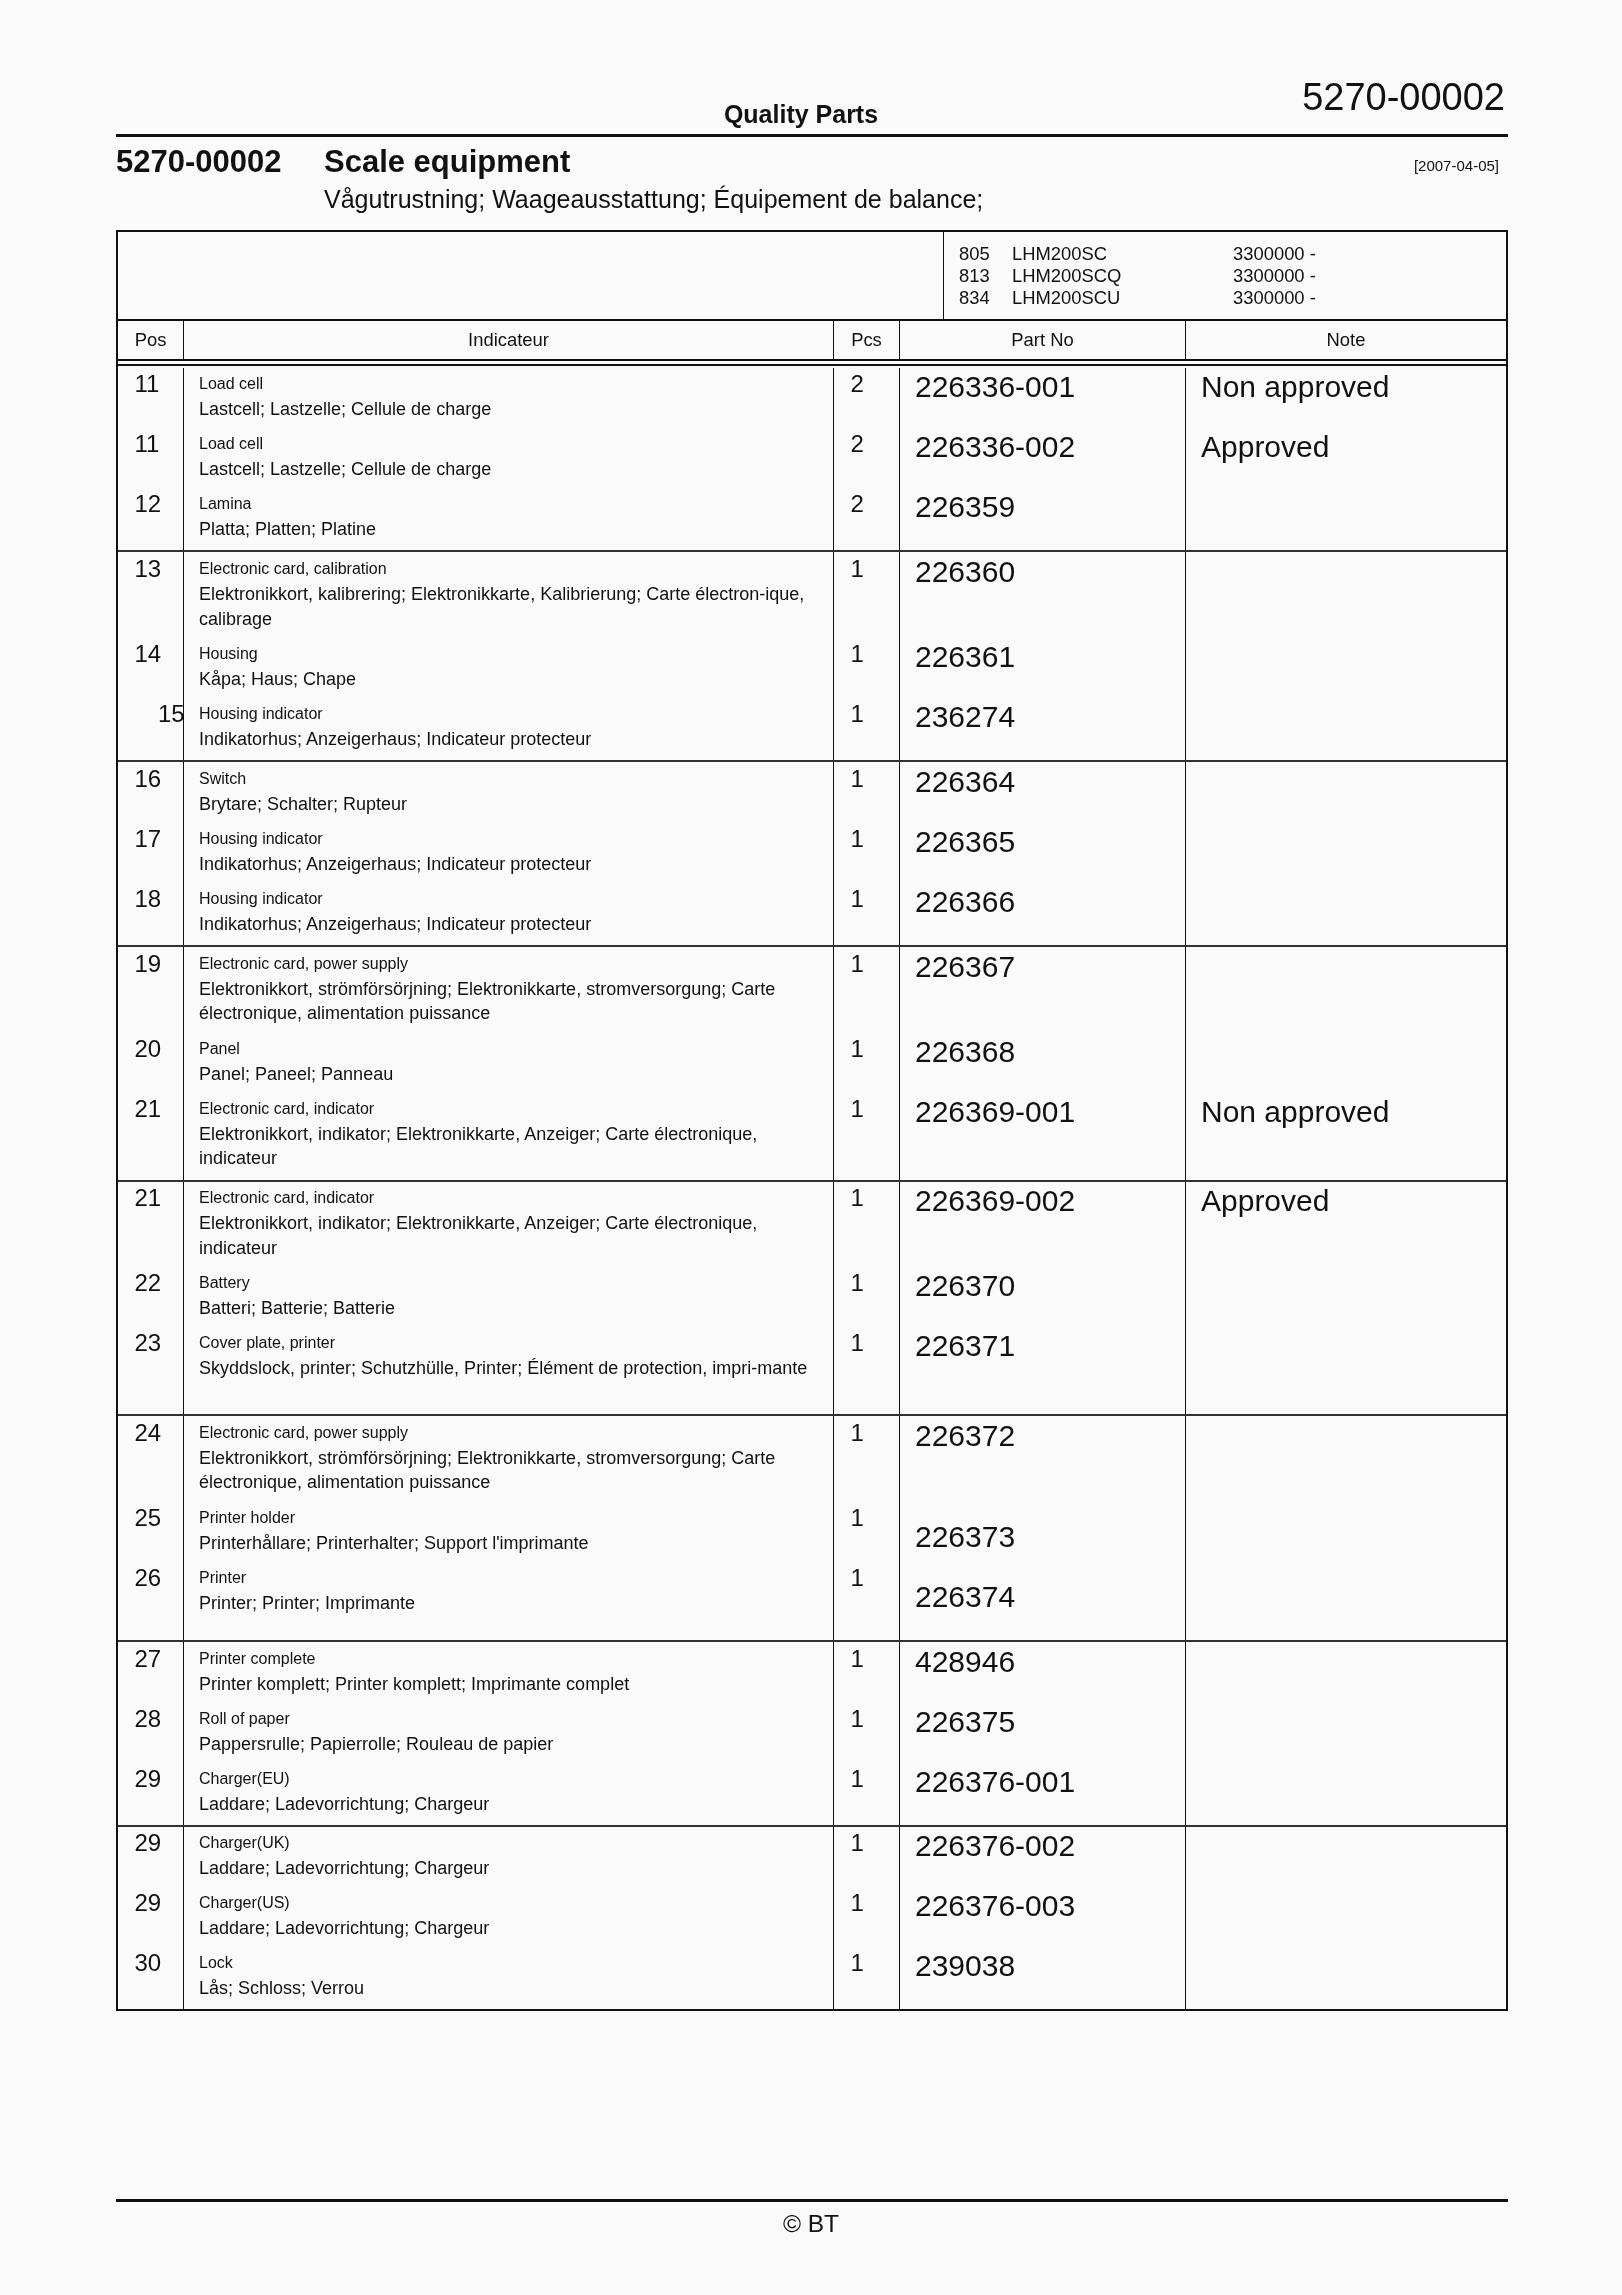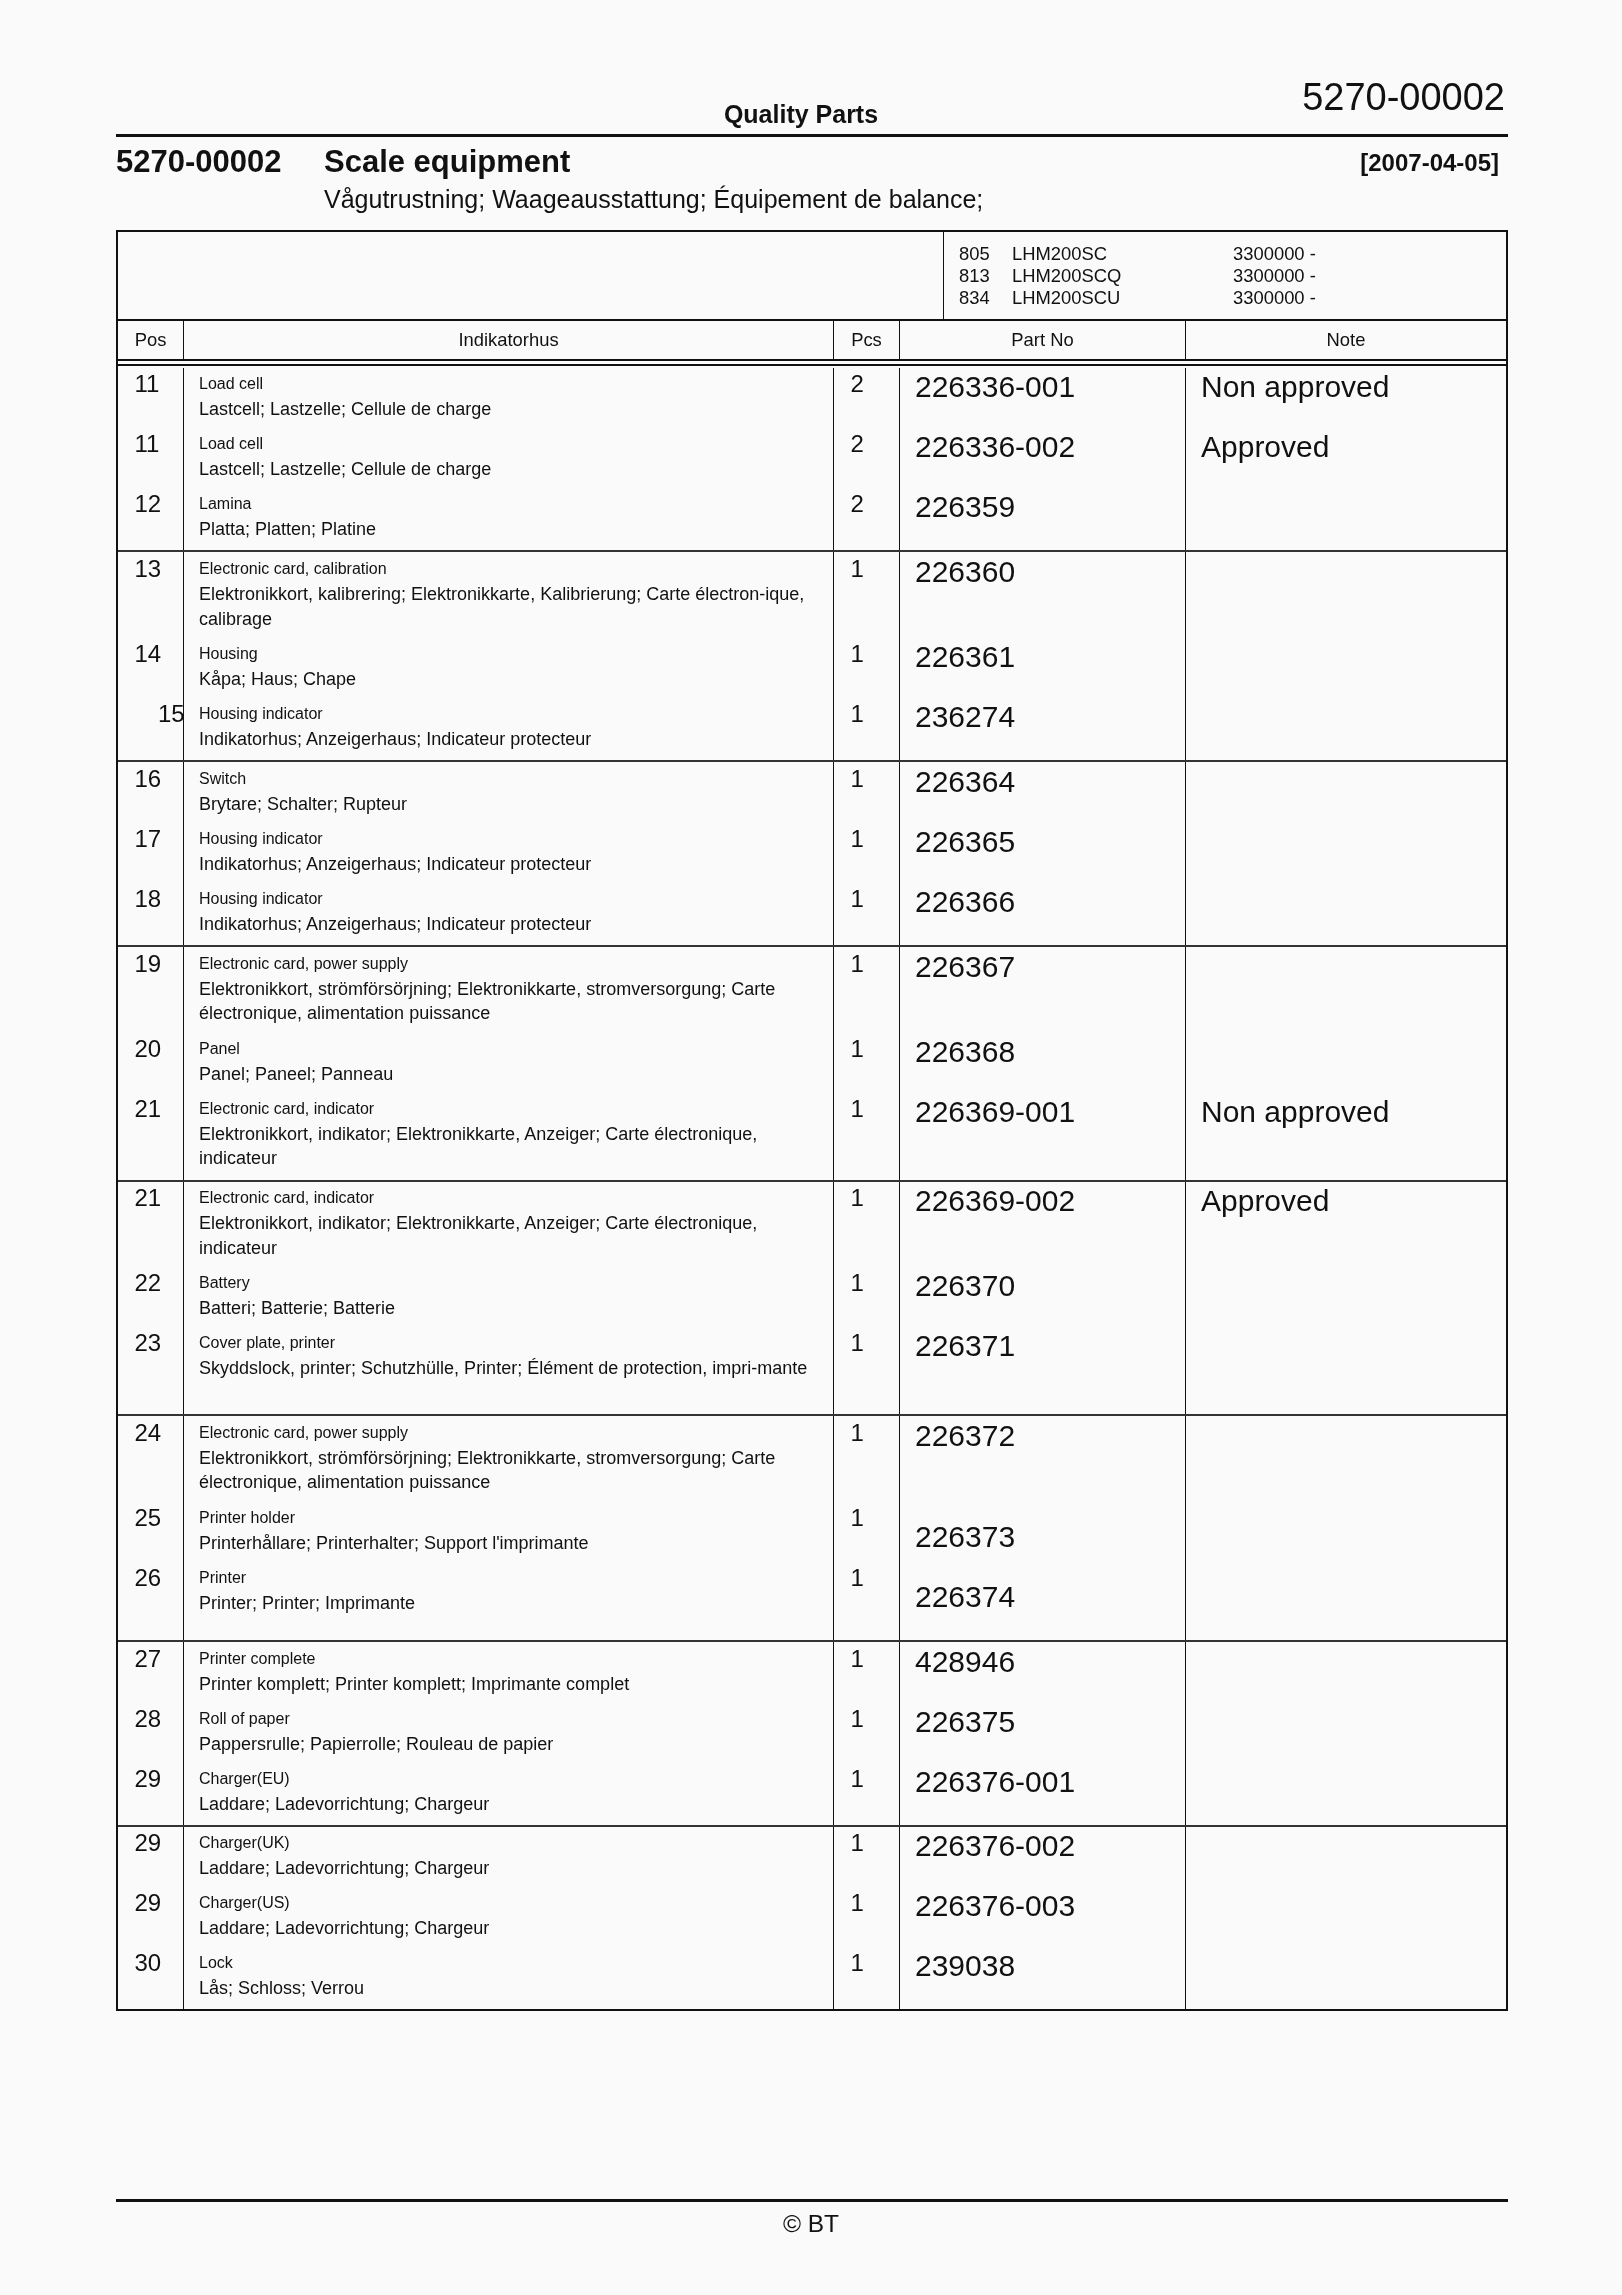--- a/index.html
+++ b/index.html
@@ -3,21 +3,21 @@
 <meta charset="utf-8">
 <style>
   html, body { margin:0; padding:0; }
   body { width:1622px; height:2295px; background:#fafafa; position:relative; font-family:"Liberation Sans", sans-serif; color:#111; overflow:hidden; }
   .abs { position:absolute; }
   .hdr-center { left:0; width:1602px; text-align:center; top:100px; font-size:25px; font-weight:bold; }
   .hdr-code { right:117px; top:76px; font-size:38px; }
   .rule-top { left:116px; width:1392px; top:134px; height:2.7px; background:#111; }
   .title-code { left:116px; top:144px; font-size:31px; font-weight:bold; }
   .title-name { left:324px; top:144px; font-size:31px; font-weight:bold; }
-  .title-date { right:123px; top:149px; font-size:24px; font-weight:bold; }
+  .title-date { right:123px; top:157px; font-size:15px; font-weight:normal; }
   .subtitle { left:324px; top:185px; font-size:25px; }
   .model-box { left:116px; top:230px; width:1388px; height:89px; border:2px solid #111; border-bottom:none; }
   .model-split { left:943px; top:232px; width:1.4px; height:89px; background:#111; }
   .model-list { left:959px; top:243px; font-size:18.4px; line-height:22px; }
   .model-row { display:flex; }
   .model-row .m-code { width:53px; }
   .model-row .m-name { width:221px; }
   .table { left:116px; top:319px; width:1388px; border:2px solid #111; border-top:2.7px solid #111; }
   .thead { height:38px; display:flex; border-bottom:2px solid #111; position:relative; font-size:18.4px; }
   .thead:after { content:""; position:absolute; left:0; right:0; bottom:-6.8px; height:1.4px; background:#111; }
@@ -66,21 +66,21 @@
   <div class="model-row">
     <span class="m-code">834</span>
     <span class="m-name">LHM200SCU</span>
     <span>3300000 -</span>
   </div>
 </div>
 
 <div class="abs table">
   <div class="thead">
     <div class="th c-pos">Pos</div>
-    <div class="th c-desc">Indikatorhus</div>
+    <div class="th c-desc">Indicateur</div>
     <div class="th c-pcs">Pcs</div>
     <div class="th c-part">Part No</div>
     <div class="th c-note">Note</div>
   </div>
   <div class="spacer" style="border-bottom:0;"></div>
   <div id="tbody">
       <div class="group">
         <div class="col c-pos">
           <div class="cell pos-cell" style="height: 60px;">11</div>
           <div class="cell pos-cell" style="height: 60px;">11</div>

